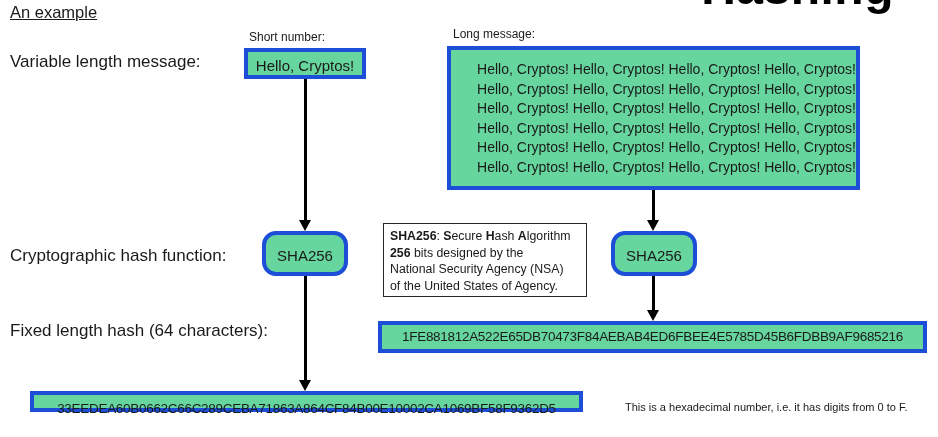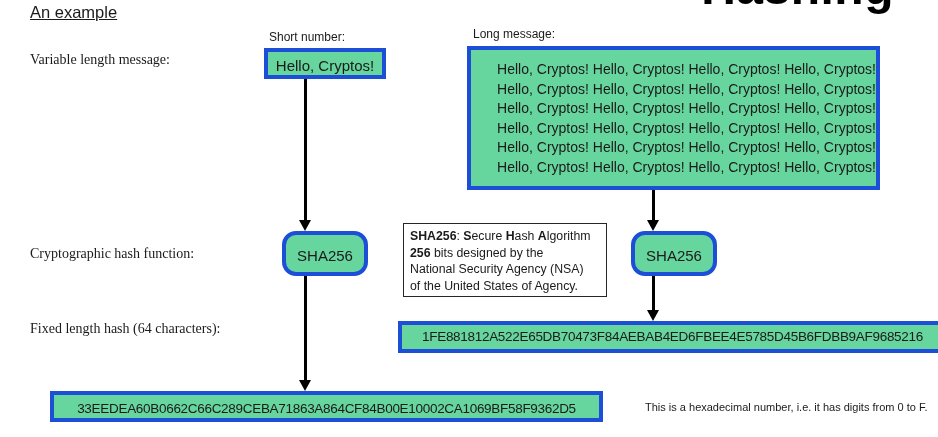--- a/index.html
+++ b/index.html
@@ -5,32 +5,32 @@
   html, body { margin: 0; padding: 0; background: #ffffff; }
   .slide {
     position: relative;
     width: 938px;
     height: 437px;
     background: #ffffff;
     overflow: hidden;
     font-family: "Liberation Sans", sans-serif;
     color: #1a1a1a;
   }
-  .abs { position: absolute; margin-left: 20px; }
+  .abs { position: absolute; }
 
   .title {
     right: 44px; top: -40px;
     font-size: 48px; font-weight: bold; line-height: 56px;
     color: #000; letter-spacing: 0.5px;
   }
   .example-heading {
     left: 10px; top: 3px;
     font-size: 16.5px; text-decoration: underline;
   }
-  .row-label { left: 10px; font-size: 14px; font-family: Liberation Serif, serif; }
+  .row-label { left: 10px; font-size: 17px; }
   .mini-label { font-size: 12px; color: #1a1a1a; }
 
   .gbox {
     background: #66D69E;
     border: 4px solid #1d4ed8;
     box-sizing: border-box;
     text-align: center;
   }
   .short-box {
     left: 244px; top: 48px; width: 122px; height: 31px;
@@ -40,21 +40,21 @@
     left: 447px; top: 46px; width: 413px; height: 144px;
     font-size: 14px; line-height: 19.5px;
     padding-top: 10px; text-align: right;
   }
   .sha-box {
     width: 86px; height: 45px;
     border-radius: 14px;
     font-size: 15px; line-height: 41px;
   }
   .hash-box-left {
-    left: 30px; top: 391px; width: 553px; height: 31px;
+    left: 30px; top: 391px; width: 553px; height: 21px;
     font-size: 13.5px; line-height: 27px; letter-spacing: -0.3px;
     white-space: nowrap;
   }
   .hash-box-right {
     left: 378px; top: 321px; width: 549px; height: 32px;
     font-size: 13.5px; line-height: 23px; letter-spacing: -0.3px;
     white-space: nowrap;
   }
 
   .note-box {

